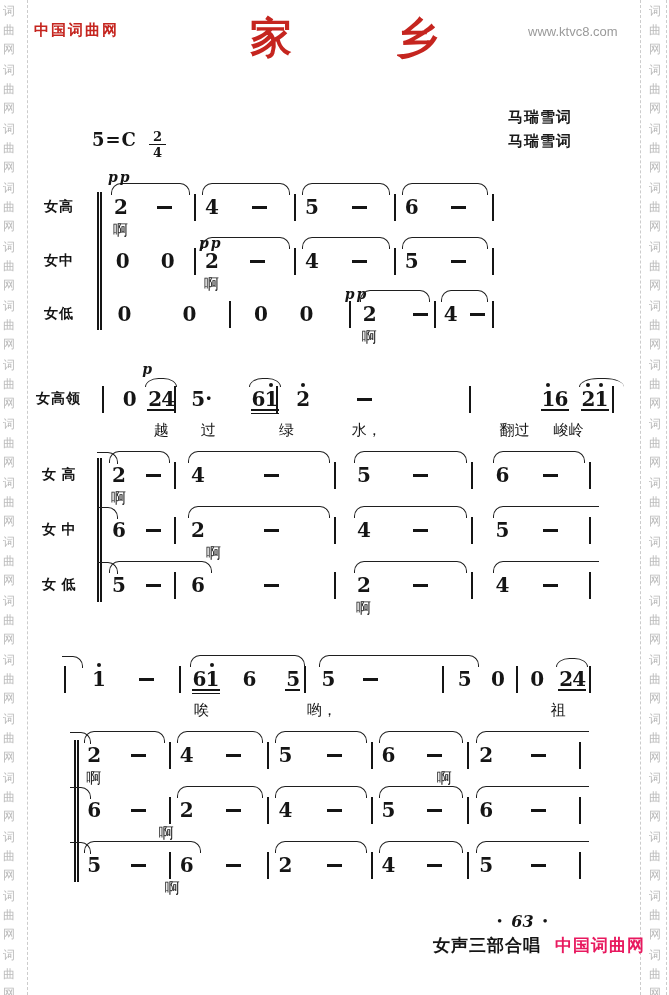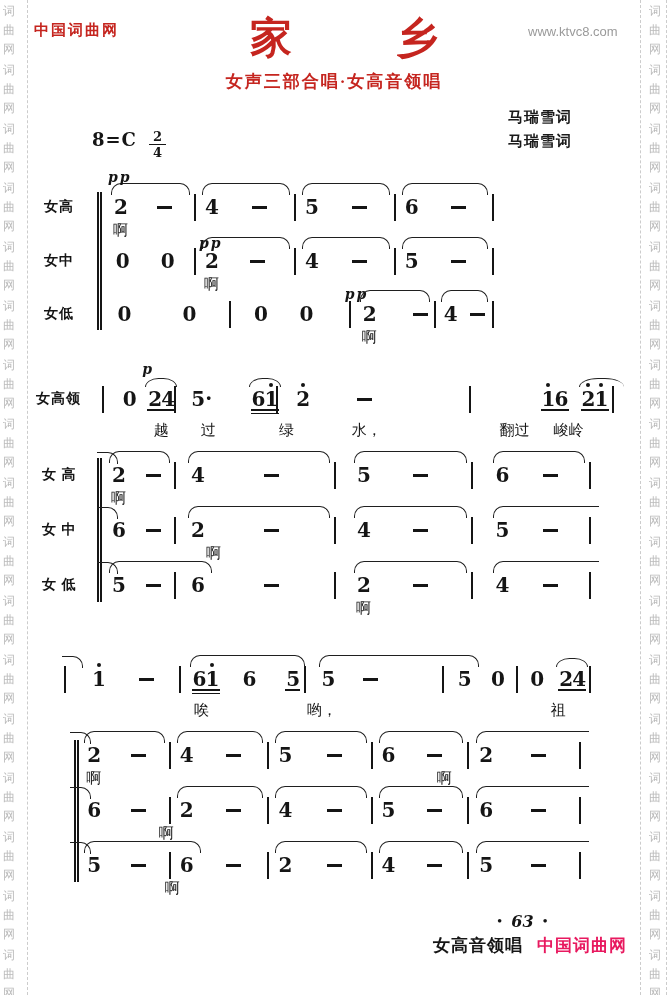--- a/index.html
+++ b/index.html
@@ -47,26 +47,25 @@
 
 <div id="page">
 
   <div class="vdash" style="left:27px"></div>
   <div class="vdash" style="left:640px"></div>
   <div class="vdash" style="left:666px"></div>
 
   <div class="site-name">中国词曲网</div>
   <div class="site-url">www.ktvc8.com</div>
   <div class="song-title">家乡</div>
-  <div class="subtitle">女声三部合唱·女高音领唱</div>
   <div class="credit" style="top:108px">马瑞雪词</div>
   <div class="credit" style="top:132px">马瑞雪词</div>
 
   <div class="keysig">
-    <span class="key">8=C</span>
+    <span class="key">5=C</span>
     <span class="frac">
       <span class="num">2</span>
       <span class="den">4</span>
     </span>
   </div>
 
   <div id="score" class="abs" style="left:0;top:0;width:669px;height:995px;">
       <div class="sysline" style="left: 97px; top: 192px; position: absolute; height: 138px;"></div>
       <div class="sysline" style="left: 100px; top: 192px; position: absolute; height: 138px;"></div>
       <div class="voice-label" style="left: 44px; top: 199px; position: absolute;">女高</div>
@@ -506,21 +505,21 @@
       <div class="arc past" style="left: 476.2px; top: 841px; position: absolute; width: 111.8px;"></div>
       <div class="lyric" style="left: 172.3px; top: 880px; position: absolute;">啊</div>
     </div>
 
   <div class="pagenum">
     <span>•</span>
     <span class="num">63</span>
     <span>•</span>
   </div>
   <div class="footer">
-    <span>女高音领唱</span>
+    <span>女声三部合唱</span>
     <span class="site">中国词曲网</span>
   </div>
 <div class="wmchar" style="left: 2px; top: 5px; position: absolute;">词</div>
     <div class="wmchar" style="left: 2px; top: 24px; position: absolute;">曲</div>
     <div class="wmchar" style="left: 2px; top: 43px; position: absolute;">网</div>
     <div class="wmchar" style="left: 2px; top: 64px; position: absolute;">词</div>
     <div class="wmchar" style="left: 2px; top: 83px; position: absolute;">曲</div>
     <div class="wmchar" style="left: 2px; top: 102px; position: absolute;">网</div>
     <div class="wmchar" style="left: 2px; top: 123px; position: absolute;">词</div>
     <div class="wmchar" style="left: 2px; top: 142px; position: absolute;">曲</div>

